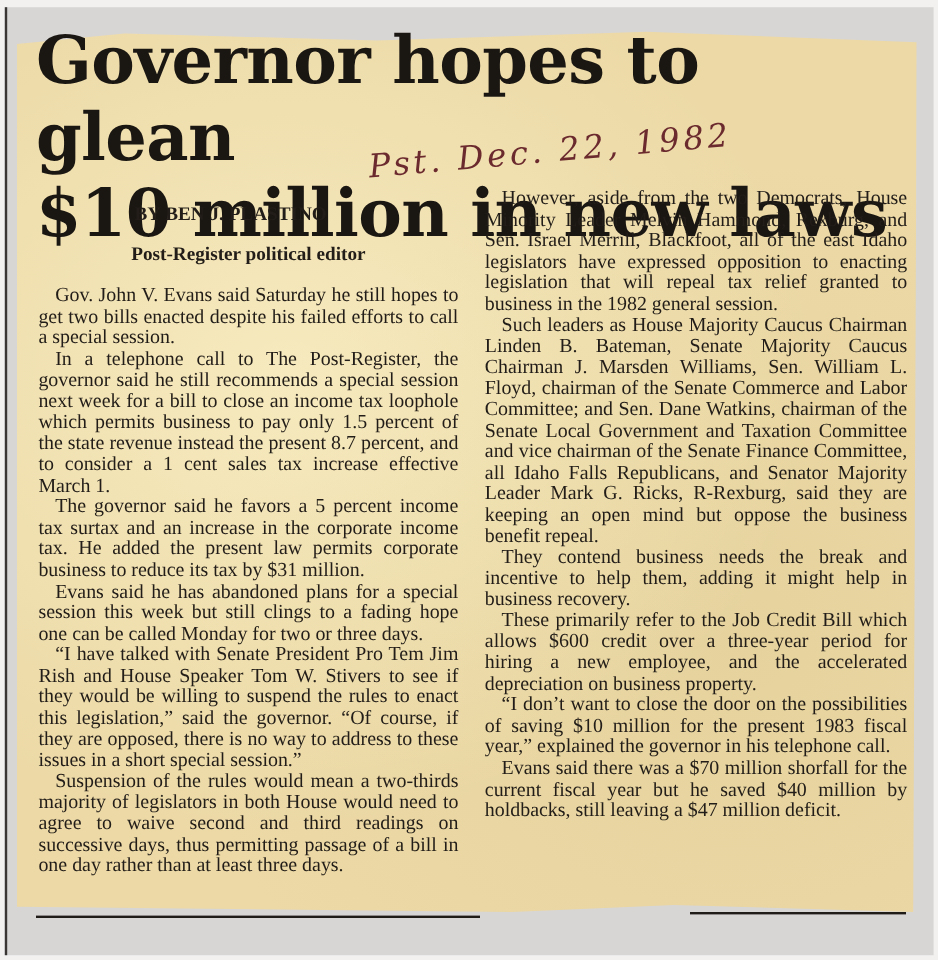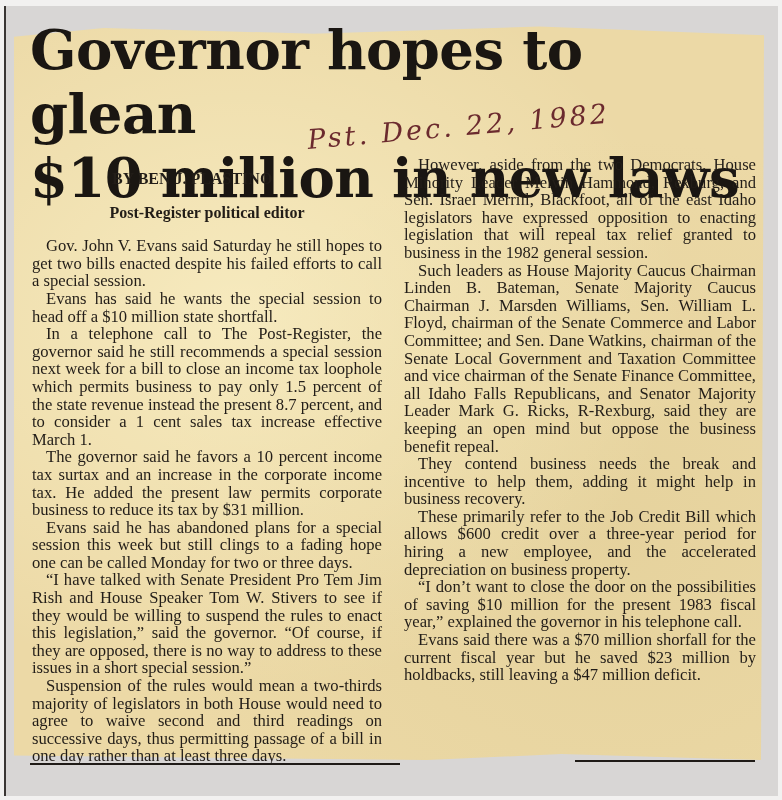--- a/index.html
+++ b/index.html
@@ -89,31 +89,30 @@
   <span>Governor hopes to glean</span><br>
   <span>$10 million in new laws</span>
 </h1>
 
 <div class="handwriting">Pst. Dec. 22, 1982</div>
 
 <div class="col col-left">
   <div class="byline byline-name">BY BEN J. PLASTINO</div>
   <div class="byline">Post-Register political editor</div>
   <p class="para">Gov. John V. Evans said Saturday he still hopes to get two bills enacted despite his failed efforts to call a special session.</p>
-  <p class="para">Evans has said he wants the special session to head off a $10 million state shortfall.</p>
   <p class="para">In a telephone call to The Post-Register, the governor said he still recommends a special session next week for a bill to close an income tax loophole which permits business to pay only 1.5 percent of the state revenue instead the present 8.7 percent, and to consider a 1 cent sales tax increase effective March 1.</p>
-  <p class="para">The governor said he favors a 10 percent income tax surtax and an increase in the corporate income tax. He added the present law permits corporate business to reduce its tax by $31 million.</p>
+  <p class="para">The governor said he favors a 5 percent income tax surtax and an increase in the corporate income tax. He added the present law permits corporate business to reduce its tax by $31 million.</p>
   <p class="para">Evans said he has abandoned plans for a special session this week but still clings to a fading hope one can be called Monday for two or three days.</p>
   <p class="para">“I have talked with Senate President Pro Tem Jim Rish and House Speaker Tom W. Stivers to see if they would be willing to suspend the rules to enact this legislation,” said the governor. “Of course, if they are opposed, there is no way to address to these issues in a short special session.”</p>
   <p class="para">Suspension of the rules would mean a two-thirds majority of legislators in both House would need to agree to waive second and third readings on successive days, thus permitting passage of a bill in one day rather than at least three days.</p>
 </div>
 
 <div class="col col-right">
   <p class="para">However, aside from the two Democrats, House Minority Leader Melvin Hammond, Rexburg, and Sen. Israel Merrill, Blackfoot, all of the east Idaho legislators have expressed opposition to enacting legislation that will repeal tax relief granted to business in the 1982 general session.</p>
   <p class="para">Such leaders as House Majority Caucus Chairman Linden B. Bateman, Senate Majority Caucus Chairman J. Marsden Williams, Sen. William L. Floyd, chairman of the Senate Commerce and Labor Committee; and Sen. Dane Watkins, chairman of the Senate Local Government and Taxation Committee and vice chairman of the Senate Finance Committee, all Idaho Falls Republicans, and Senator Majority Leader Mark G. Ricks, R-Rexburg, said they are keeping an open mind but oppose the business benefit repeal.</p>
   <p class="para">They contend business needs the break and incentive to help them, adding it might help in business recovery.</p>
   <p class="para">These primarily refer to the Job Credit Bill which allows $600 credit over a three-year period for hiring a new employee, and the accelerated depreciation on business property.</p>
   <p class="para">“I don’t want to close the door on the possibilities of saving $10 million for the present 1983 fiscal year,” explained the governor in his telephone call.</p>
-  <p class="para">Evans said there was a $70 million shorfall for the current fiscal year but he saved $23 million by holdbacks, still leaving a $47 million deficit.</p>
+  <p class="para">Evans said there was a $70 million shorfall for the current fiscal year but he saved $40 million by holdbacks, still leaving a $47 million deficit.</p>
 </div>
 
 <div class="rule rule-left"></div>
 <div class="rule rule-right"></div>
 
 </body></html>

